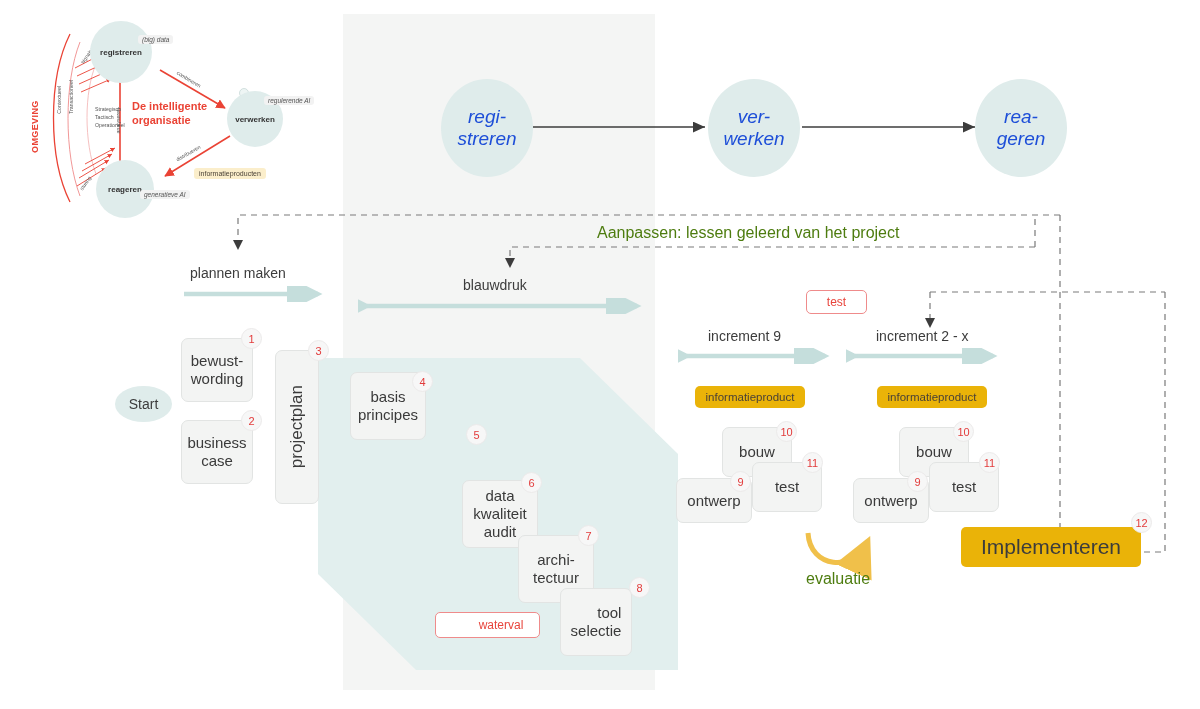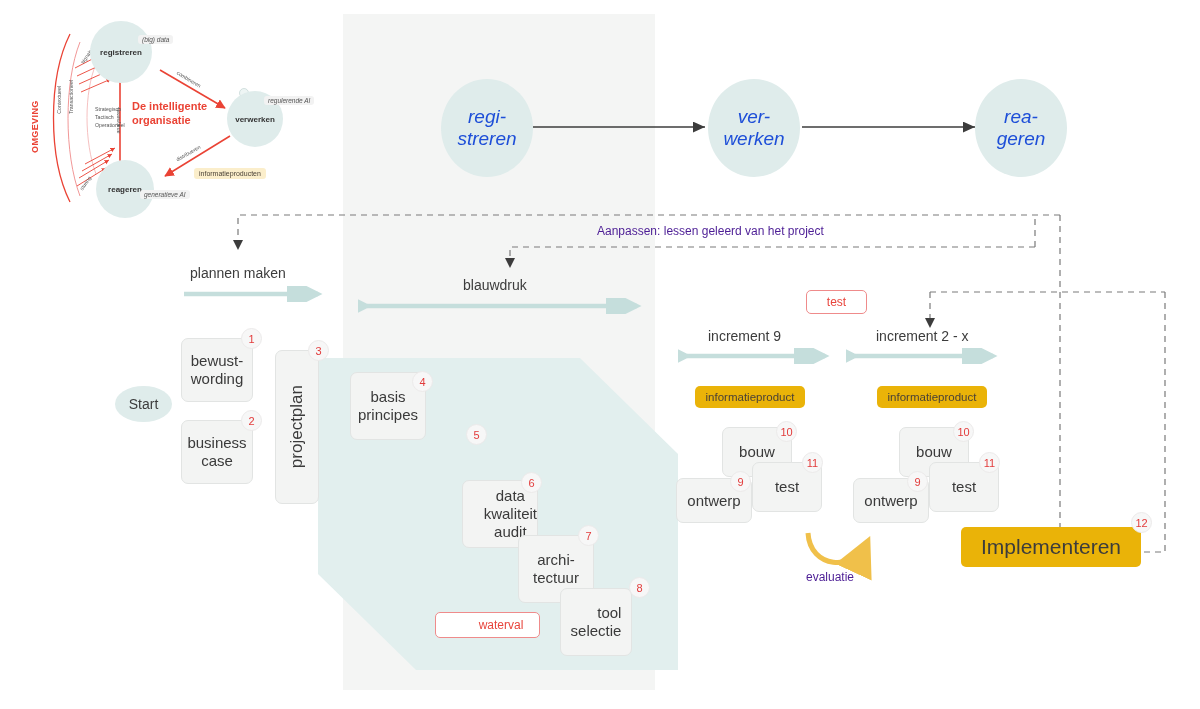--- a/index.html
+++ b/index.html
@@ -54,21 +54,21 @@
     background:#eab308;border-radius:5px;
     display:flex;align-items:center;justify-content:center;
     font-size:11.5px;color:#4a4136;
   }
   .tag-red{
     background:#ffffff;border:1px solid #ef8b8b;border-radius:5px;
     display:flex;align-items:center;justify-content:center;
     font-size:12px;color:#e8453c;
   }
   .label{font-size:14px;color:#3c3c3c;white-space:nowrap;}
-  .smalltext{font-size:12px;color:#4c1d95;white-space:nowrap;}
+  .smalltext{font-size:16px;color:#4d7c0f;white-space:nowrap;}
 
   
   .m-circle{
     border-radius:50%;background:#dfeceb;
     display:flex;align-items:center;justify-content:center;
     font-size:8px;font-weight:bold;color:#333;
   }
   .m-pill{
     background:#f2f2f2;border-radius:3px;
     font-size:6.5px;font-style:italic;color:#555;
@@ -295,21 +295,21 @@
   <div class="abs num" style="left:308px;top:340px;">3</div>
 
   <div class="abs box" style="left:350px;top:372px;width:74px;height:66px;">
     <span style="white-space:pre-line;">basis
 principes</span>
   </div>
   <div class="abs num" style="left:412px;top:371px;">4</div>
 
   <div class="abs num" style="left:466px;top:424px;">5</div>
 
-  <div class="abs box" style="left:462px;top:480px;width:74px;height:66px;justify-content:flex-end;">
+  <div class="abs box" style="left:462px;top:480px;width:74px;height:66px;">
     <span style="white-space:pre-line;">data
 kwaliteit
 audit</span>
   </div>
   <div class="abs num" style="left:521px;top:472px;">6</div>
 
   <div class="abs box" style="left:518px;top:535px;width:74px;height:66px;">
     <span style="white-space:pre-line;">archi-
 tectuur</span>
   </div>

